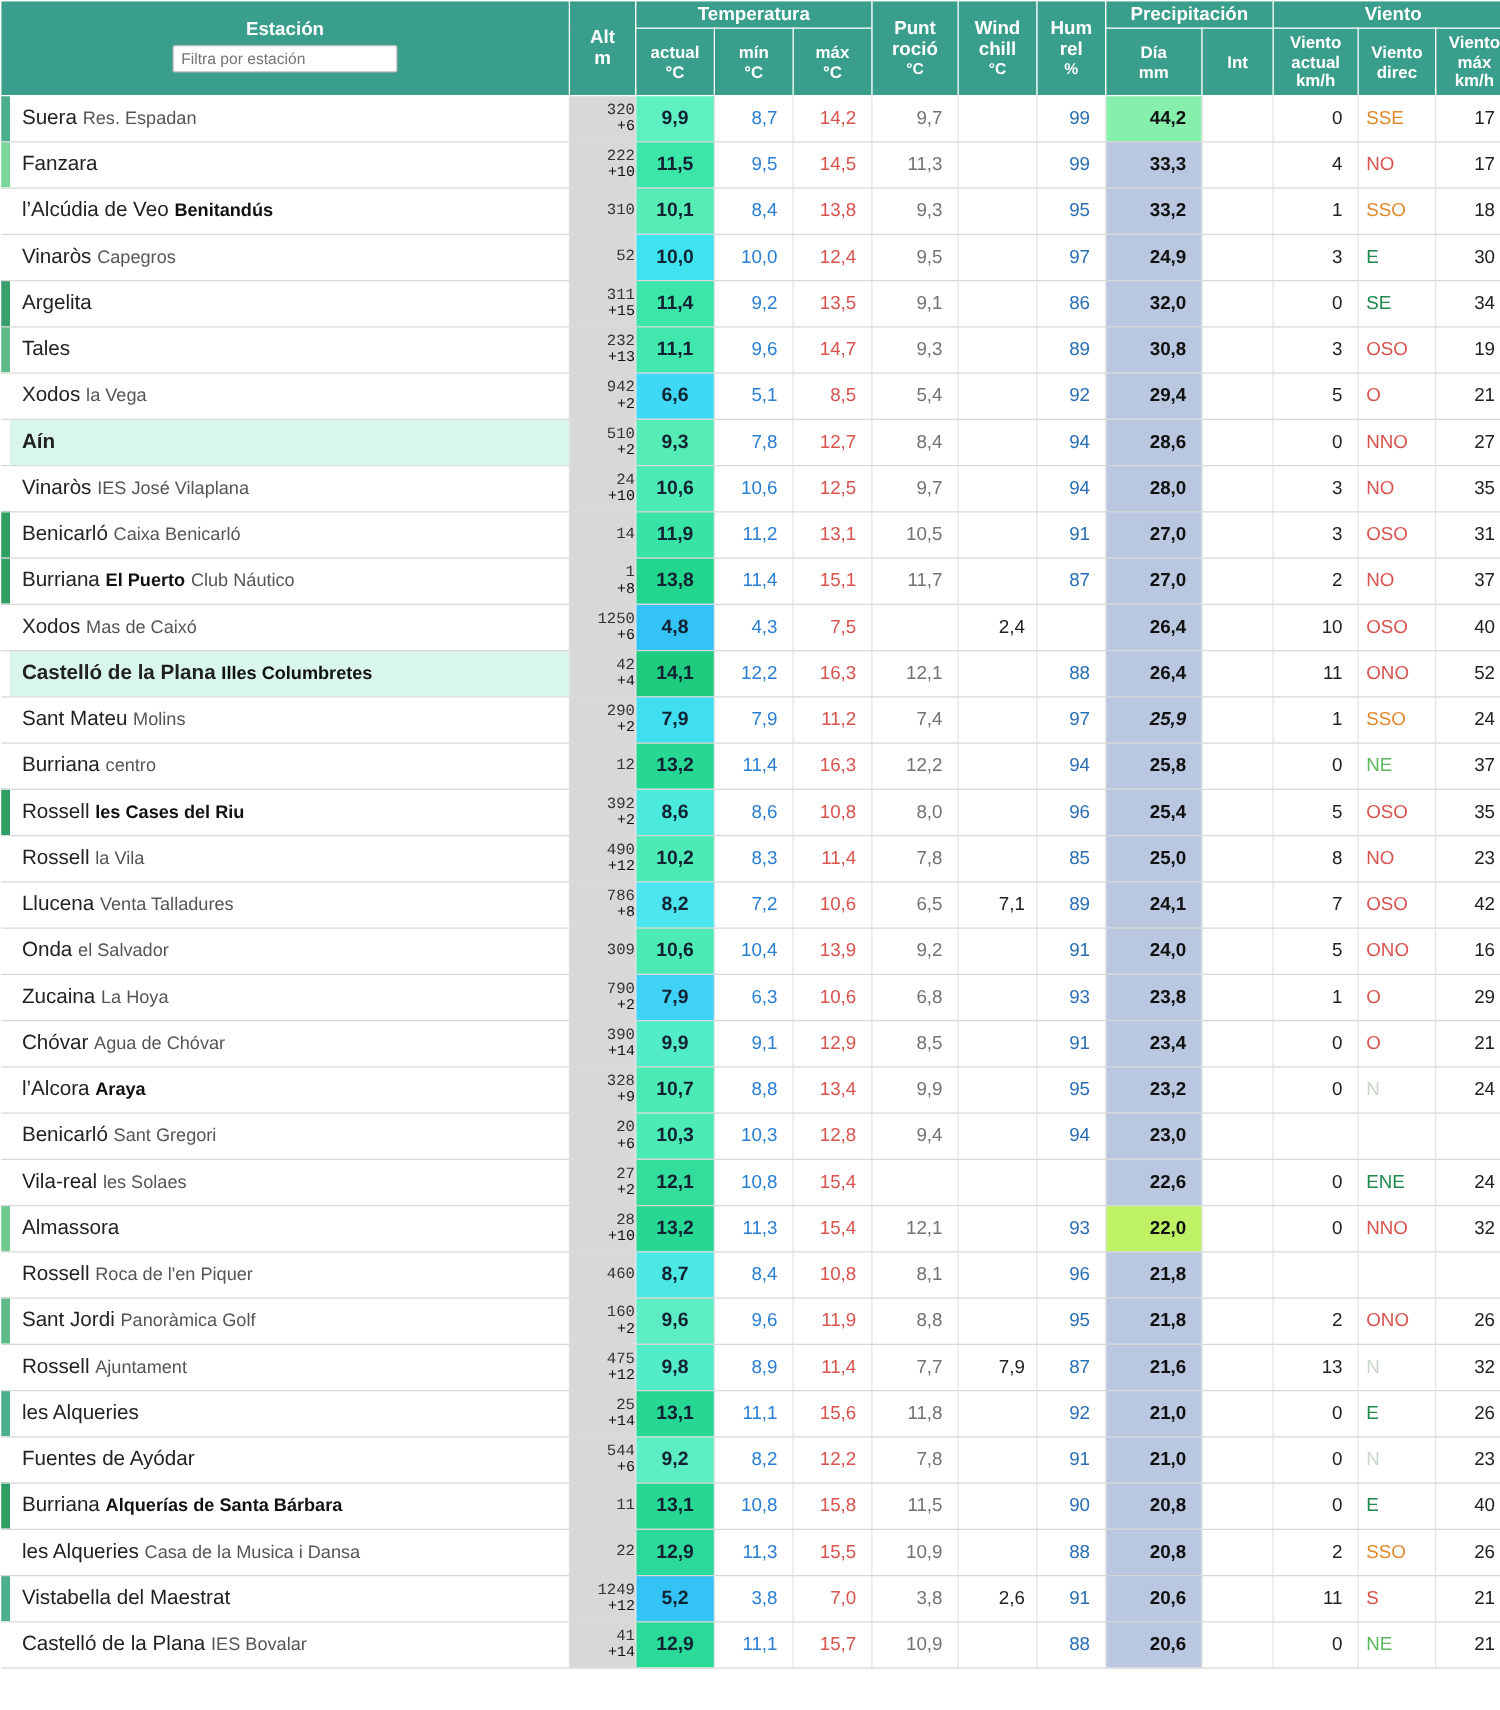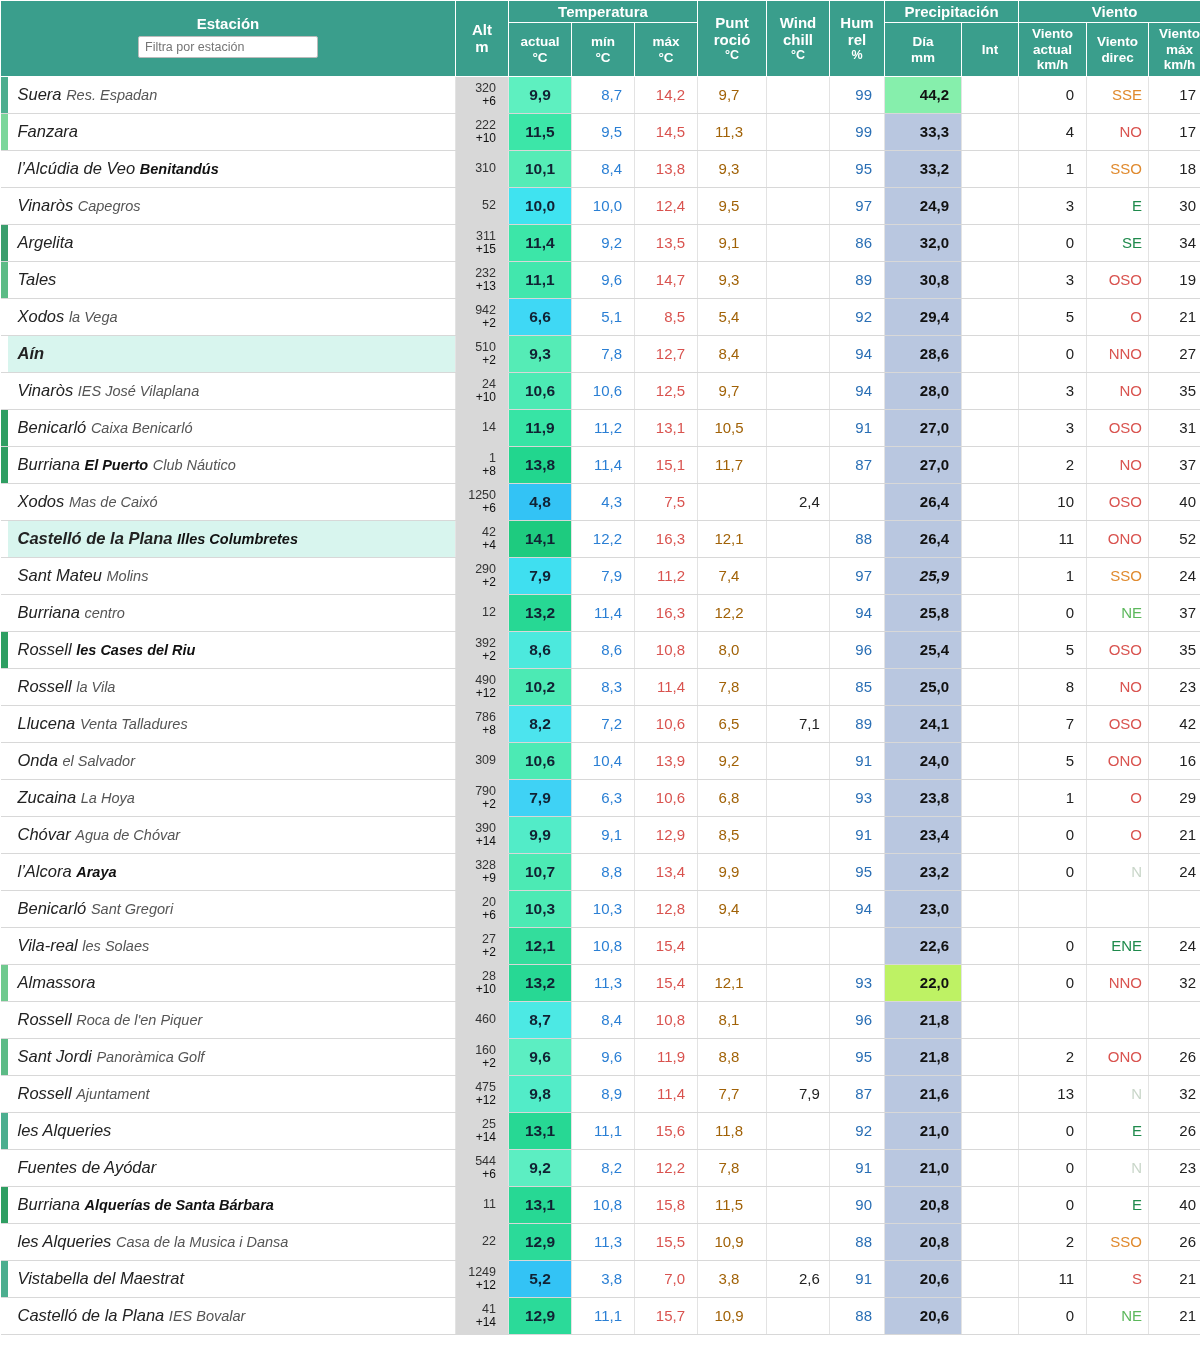--- a/index.html
+++ b/index.html
@@ -66,55 +66,55 @@
     background: #ffffff;
   }
   td.bar { padding: 0; width: 7px; border-right: none; }
   td.station {
     text-align: left;
     font-size: 16.5px;
     color: #222;
     padding-left: 10px;
     white-space: nowrap;
     overflow: hidden;
-    font-style: italic;
   }
   td.station .sub-name { font-size: 14.5px; color: #555; }
   td.station .bold-name { font-weight: bold; color: #111; }
   td.alt {
     text-align: right;
     font-size: 12.5px;
     color: #333;
     background: #d8d8d8;
     line-height: 1.05;
-    padding-right: 12px;
+    padding-right: 0;
+    font-family: Liberation Mono, monospace;
   }
   td.alt .plus { color: #111; font-size: 12px; display: block; }
   td.actual {
     text-align: center;
     font-weight: bold;
     font-size: 15.5px;
     color: #123;
   }
   td.num { text-align: right; padding-right: 12px; }
   td.min { color: #2a7fd4; }
   td.max { color: #d9534f; }
-  td.rocio { color: #a16207; text-align: center; }
+  td.rocio { color: #737373; }
   td.chill { color: #222; padding-left: 32px; }
   td.hum { color: #2a6fb5; }
   td.prec {
     background: #b9c7e0;
     font-weight: bold;
     color: #111;
     text-align: right;
     padding-right: 12px;
   }
   td.int { background: #ffffff; }
   td.vact { color: #222; text-align: right; padding-right: 12px; }
-  td.vdir { text-align: right; font-size: 15px; }
+  td.vdir { text-align: left; font-size: 15px; }
   td.vmax { color: #222; text-align: right; padding-right: 14px; }
 
   tr.hl td.station { background: #d8f5ee; }
   tr.hl td.station { font-weight: bold; }
   tr.hl td.station .sub-name { font-weight: bold; color: #111; }
 </style>
 </head>
 <body>
 
 <div id="page">

